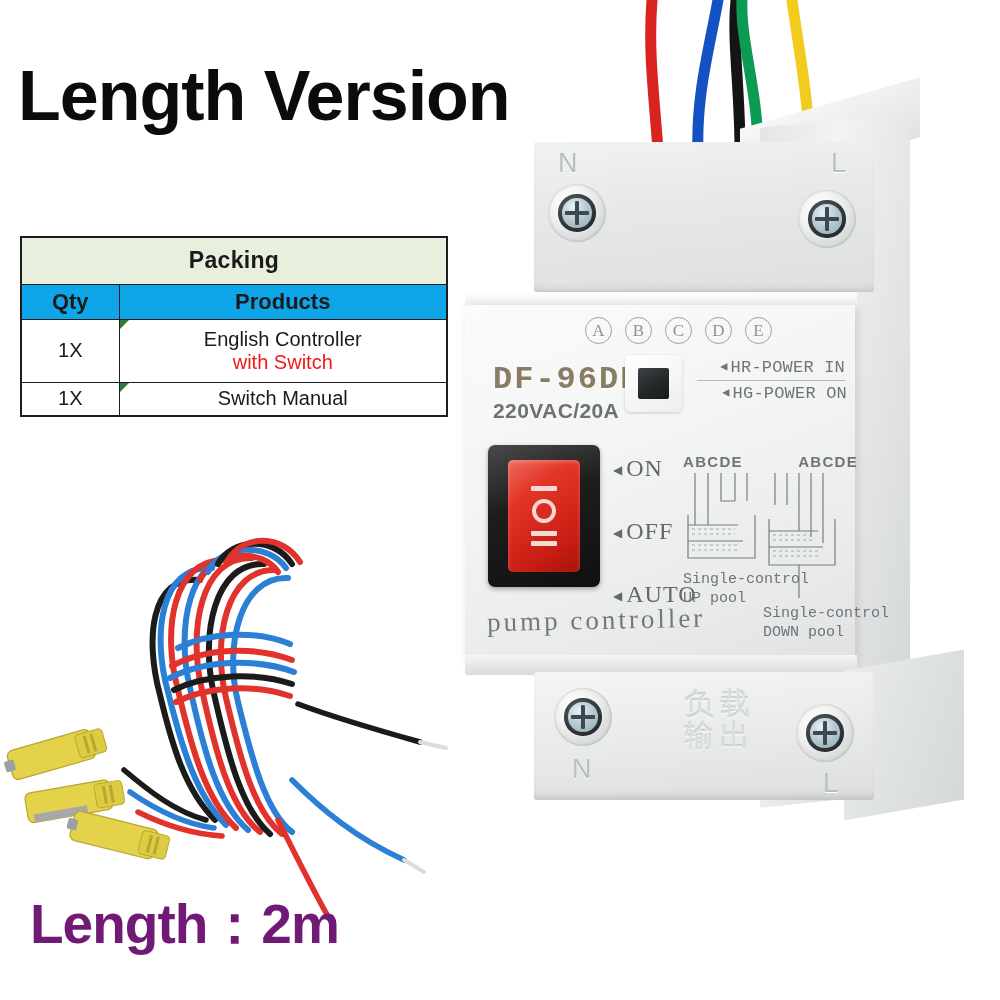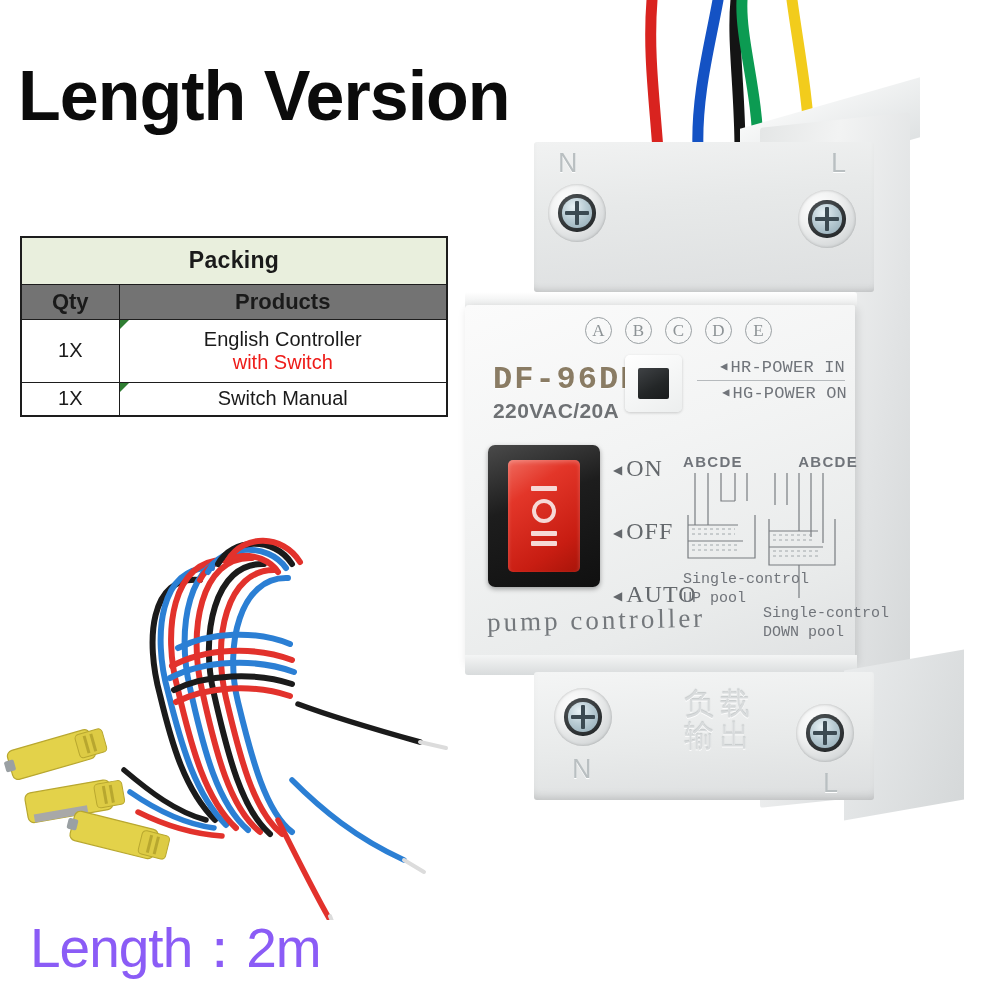--- a/index.html
+++ b/index.html
@@ -13,41 +13,41 @@
   #stage { position: relative; width: 1000px; height: 1000px; background: #fff; }
 
   
   .headline {
     position: absolute; left: 18px; top: 61px;
     font-size: 70px; font-weight: bold; letter-spacing: -1px;
     color: #0b0b0b; line-height: 1; white-space: nowrap;
   }
   .length-label {
     position: absolute; left: 30px; top: 897px;
-    font-size: 55px; font-weight: normal; color: #8b5cf6;
-    line-height: 1; white-space: nowrap; letter-spacing: -1px; margin-top: 24px;
+    font-size: 55px; font-weight: bold; color: #701a75;
+    line-height: 1; white-space: nowrap; letter-spacing: -1px;
   }
 
   
   .packing {
     position: absolute; left: 20px; top: 236px;
     width: 428px; border-collapse: collapse;
     border: 2px solid #1d1d1d; background: #fff;
   }
   .packing td {
     border: 1.6px solid #1d1d1d; text-align: center;
     font-size: 20px; color: #1a1a1a; padding: 3px 2px;
     font-family: "Liberation Sans", sans-serif;
   }
   .packing .hdr-title {
     background: #e9efdd; font-weight: bold; font-size: 23px;
     height: 47px; letter-spacing: .3px; margin-top: 42px;
   }
   .packing .hdr-cell {
-    background: #737373; font-weight: bold; font-size: 22px; height: 35px;
+    background: #0ea5e9; font-weight: bold; font-size: 22px; height: 35px;
   }
   .col-qty { width: 98px; }
   .cell-body { height: 34px; font-size: 21px; }
   .row-tall { height: 63px; }
   .prod-line1 { display: block; line-height: 1.12; }
   .prod-line2 { display: block; line-height: 1.12; color: #ee1b18; }
   .tick {
     position: relative;
   }
   .tick::before {

